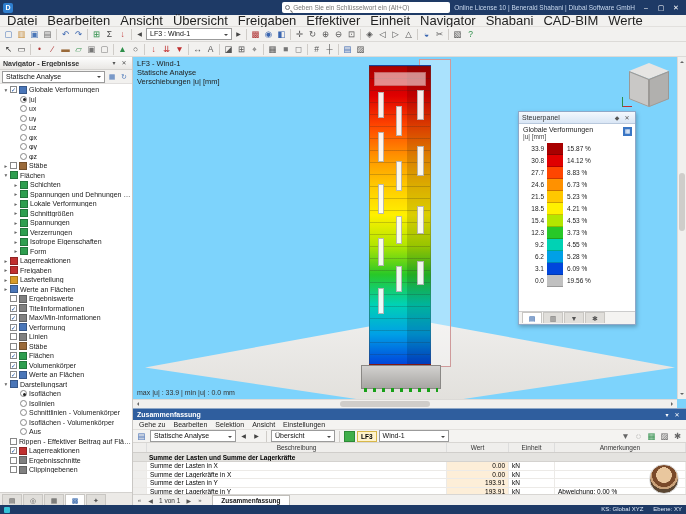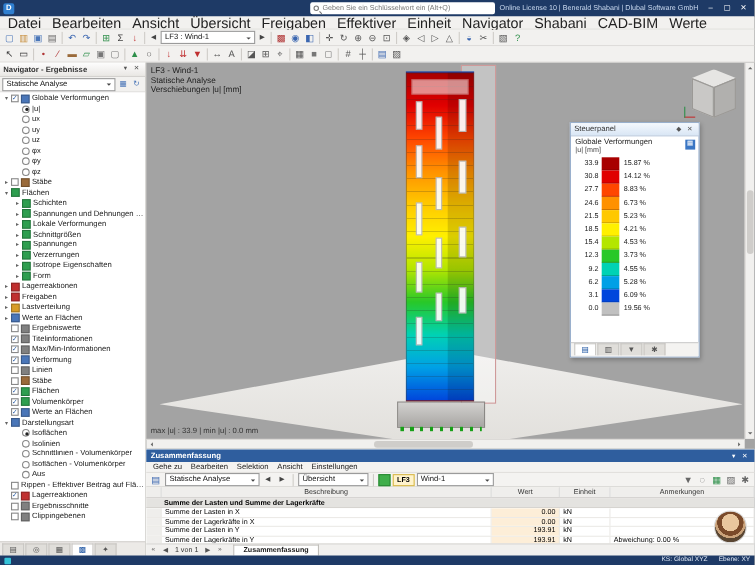--- a/index.html
+++ b/index.html
@@ -46,21 +46,21 @@
   .chk{width:7px;height:7px;border:1px solid #888;background:#fff;font-size:6px;line-height:6px;text-align:center;color:#1a52a0;margin-right:2px;flex:none}
   .rad{width:7px;height:7px;border:1px solid #888;border-radius:50%;margin-right:2px;flex:none;position:relative;background:#fff}
   .rad.on::after{content:"";position:absolute;left:1.5px;top:1.5px;width:3px;height:3px;border-radius:50%;background:#222}
   .tree-ico{width:8px;height:8px;margin-right:2px;flex:none;border:1px solid rgba(0,0,0,.25)}
   .tree-lbl{font-size:7px;color:#1a1a1a;overflow:hidden;text-overflow:ellipsis}
   .nav-tabs{height:13px;background:#eceae7;border-top:1px solid #d4d2cf;display:flex;align-items:flex-end;padding:0 2px;gap:1px;flex:none}
   .ntab{width:20px;height:11px;line-height:11px;text-align:center;font-size:7px;color:#555;background:#e0deda;border:1px solid #c8c6c2;border-bottom:0}
   .ntab.active{background:#fff;color:#1a52a0}
 
   .main{flex:1;display:flex;flex-direction:column;min-width:0}
-  .viewport{height:351px;position:relative;background:#a3a3a3;overflow:hidden;flex:none}
+  .viewport{height:351px;position:relative;background:#7dd3fc;overflow:hidden;flex:none}
   .vp-header{position:absolute;left:4px;top:2px;z-index:5}
   .vp-line{font-size:7.5px;color:#222;line-height:9px;white-space:nowrap}
   .vp-status{position:absolute;left:4px;bottom:12px;font-size:7px;color:#333;z-index:5;white-space:nowrap}
 
   
   .ground{position:absolute;left:12px;top:262px;width:530px;height:88px;background:linear-gradient(#efeeec,#e1dfdb);clip-path:polygon(50% 0,100% 55%,50% 100%,0 55%)}
   .tower{position:absolute;left:234px;top:2px;width:92px;height:336px}
   .wire{position:absolute;left:52px;top:0;width:32px;height:308px;border:1px solid #cf9a9a;background:rgba(255,255,255,.35)}
   .face{position:absolute;left:2px;top:6px;width:62px;height:300px;border:1px solid rgba(60,60,60,.4)}
   .face-shade{position:absolute;right:0;top:0;width:38%;height:100%;background:rgba(0,0,0,.14)}

